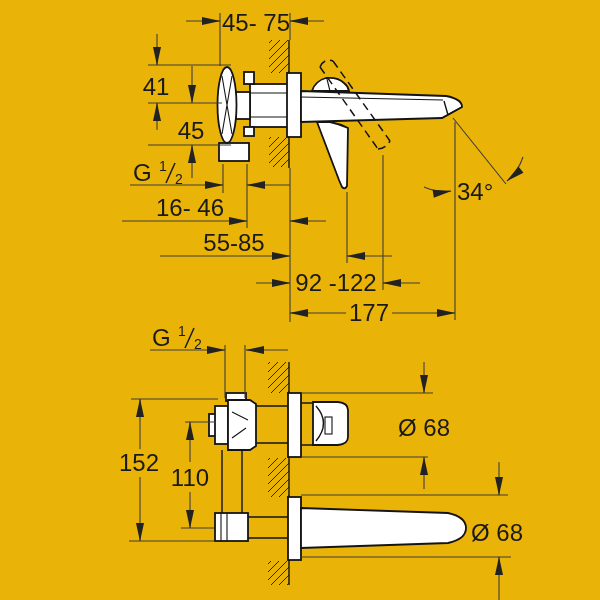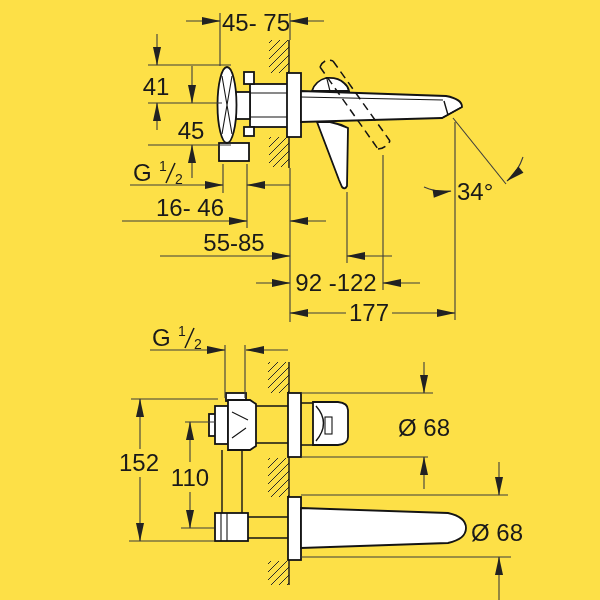--- a/index.html
+++ b/index.html
@@ -1,16 +1,16 @@
 <!DOCTYPE html>
 <html><head>
 <meta charset="utf-8">
 <style>
   html,body{margin:0;padding:0;background:#ffffff;}
-  .stage{position:relative;width:600px;height:600px;background:#fde047;overflow:hidden;}
+  .stage{position:relative;width:600px;height:600px;background:#eab308;overflow:hidden;}
   svg{position:absolute;left:0;top:0;}
   text{font-family:"Liberation Sans","DejaVu Sans",sans-serif;fill:#1a1a1a;}
   .lbl{font-size:24px;}
   .frac{font-size:14px;}
   .part{stroke:#141414;stroke-width:1.8;fill:#ffffff;}
   .partline{stroke:#141414;stroke-width:1.4;fill:none;}
   .thin{stroke:#141414;stroke-width:1.1;fill:none;}
   .dashedpart{stroke:#141414;stroke-width:1.5;fill:none;stroke-dasharray:8 5;}
   .dim{stroke:#3d3d3d;stroke-width:1.1;fill:none;}
   .hatchrect{fill:url(#hatch);stroke:none;}

